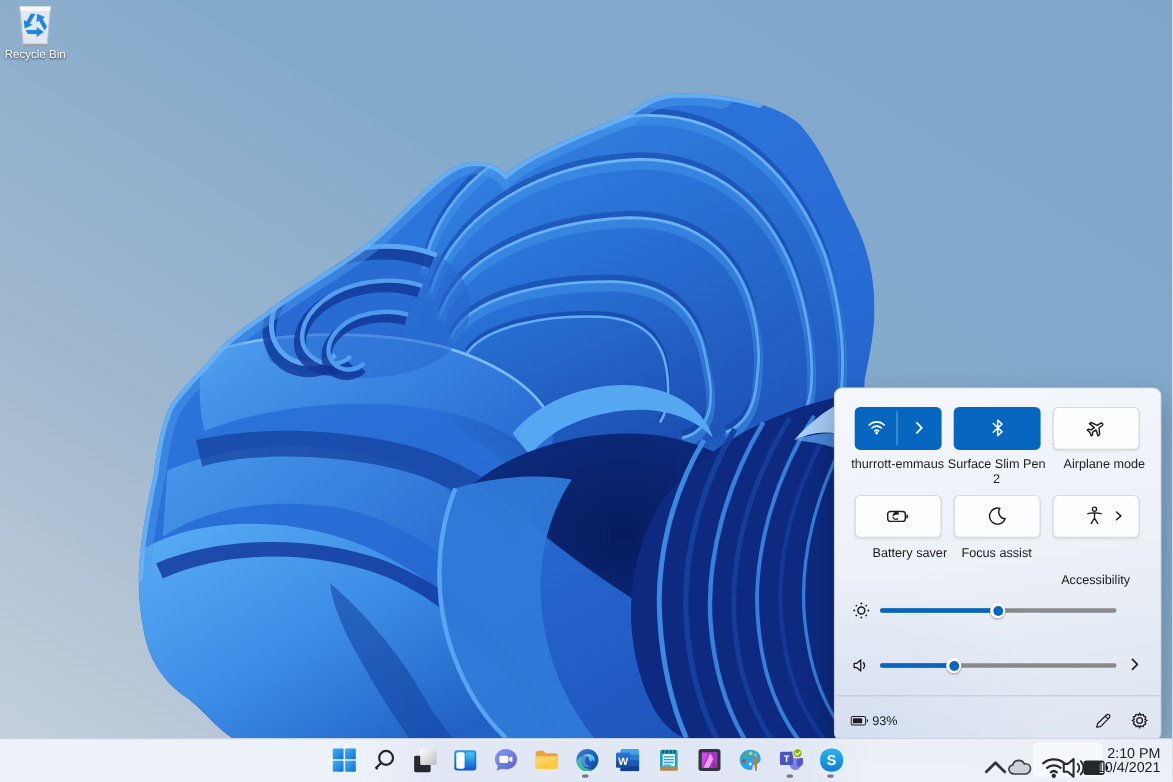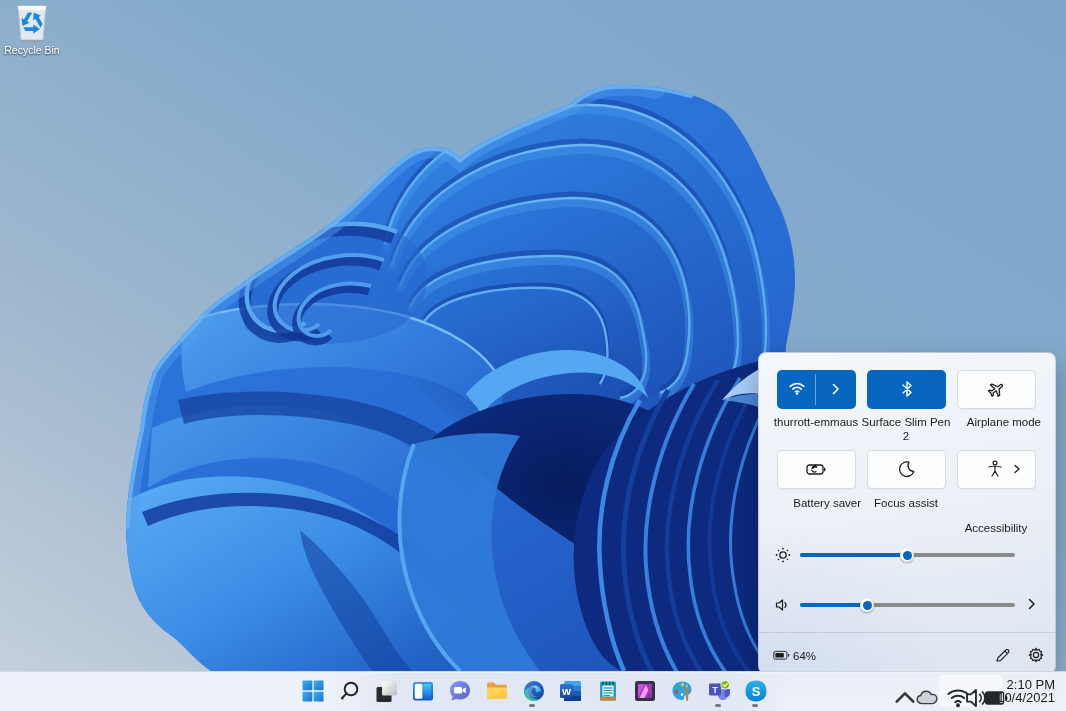--- a/index.html
+++ b/index.html
@@ -273,21 +273,21 @@
   <svg class="qico" style="left:267px; top:245px;" width="12" height="12" viewBox="0 0 12 12">
     <path d="M3.5,1.5 L8,6 L3.5,10.5" fill="none" stroke="#1d1d1d" stroke-width="1.5" stroke-linecap="round" stroke-linejoin="round"></path>
   </svg>
   <div id="qsdiv"></div>
 
   <svg class="qico" style="left:14px; top:297px;" width="17" height="10.5" viewBox="0 0 22 13">
     <rect x="1" y="1.5" width="17" height="10" rx="2" fill="none" stroke="#1d1d1d" stroke-width="1.2"></rect>
     <rect x="3" y="3.5" width="11" height="6" rx="1" fill="#1d1d1d"></rect>
     <path d="M19.5,4.5 L19.5,8.5 C20.5,8.3 21,7.4 21,6.5 C21,5.6 20.5,4.7 19.5,4.5 Z" fill="#1d1d1d"></path>
   </svg>
-  <div style="position:absolute; left:34px; top:297px; font-size:11.5px;">64%</div>
+  <div style="position:absolute; left:34px; top:297px; font-size:11.5px;">93%</div>
   <svg class="qico" style="left:236px; top:295px;" width="15" height="15" viewBox="0 0 15 15">
     <path d="M2,13 L2.8,10 L10.8,2 C11.5,1.3 12.7,1.3 13.4,2 C14.1,2.7 14.1,3.9 13.4,4.6 L5.4,12.6 L2,13 Z M9.8,3 L12.4,5.6" fill="none" stroke="#1d1d1d" stroke-width="1.1" stroke-linejoin="round"></path>
   </svg>
   <svg class="qico" style="left:269px; top:294px;" width="16" height="16" viewBox="0 0 16 16">
     <g fill="none" stroke="#1d1d1d" stroke-width="1.2">
       <circle cx="8" cy="8" r="2.6"></circle>
       <path d="M8,1.2 L8.9,3.2 L11.2,2.4 L11.9,4.1 L13.6,4.8 L12.8,7.1 L14.8,8 L12.8,8.9 L13.6,11.2 L11.9,11.9 L11.2,13.6 L8.9,12.8 L8,14.8 L7.1,12.8 L4.8,13.6 L4.1,11.9 L2.4,11.2 L3.2,8.9 L1.2,8 L3.2,7.1 L2.4,4.8 L4.1,4.1 L4.8,2.4 L7.1,3.2 Z" stroke-linejoin="round"></path>
     </g>
   </svg>
 </div>

